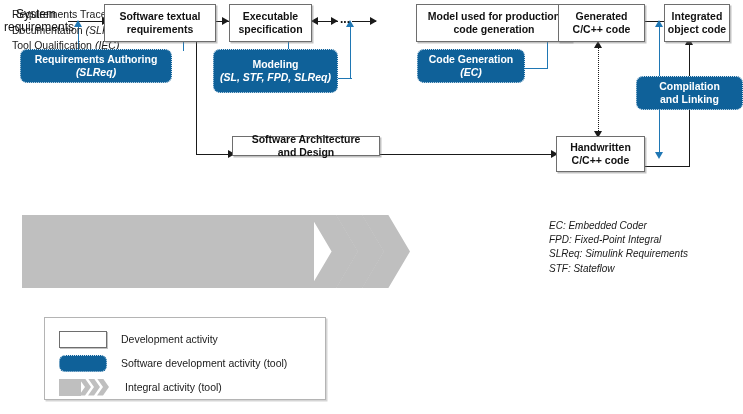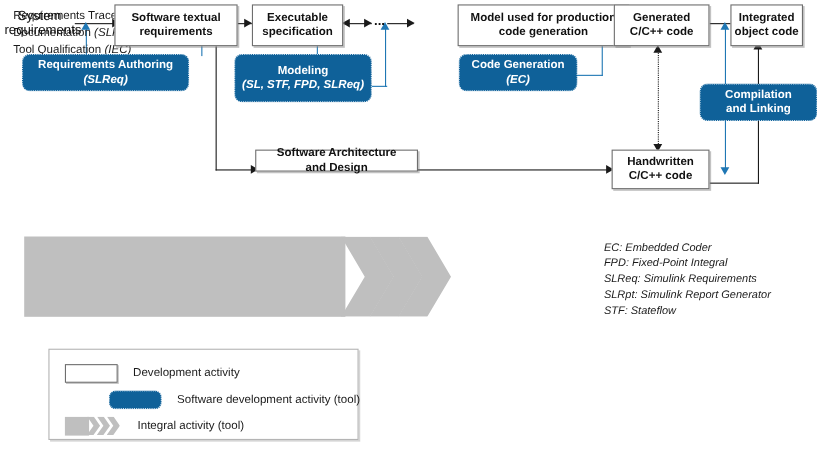--- a/index.html
+++ b/index.html
@@ -313,30 +313,29 @@
     <div>
       <span>Tool Qualification</span>
       <span class="it">(IEC)</span>
     </div>
   </div>
 
   <div id="abbrev">
     <div>EC: Embedded Coder</div>
     <div>FPD: Fixed-Point Integral</div>
     <div>SLReq: Simulink Requirements</div>
-    <div>SLRpt: Simulink Report Generator</div>
     <div>STF: Stateflow</div>
   </div>
 
   <div id="legend">
     <div class="row" style="top:10px;">
       <span class="sw-artifact"></span>
       <span class="lbl">Development activity</span>
     </div>
-    <div class="row" style="top:34px;margin-left:40px;">
+    <div class="row" style="top:34px;">
       <span class="sw-activity"></span>
       <span class="lbl">Software development activity (tool)</span>
     </div>
     <div class="row" style="top:58px;">
       <span class="sw-integral">
         <span class="b"></span>
         <span class="c" style="left:20px;"></span>
         <span class="c" style="left:29px;"></span>
         <span class="c" style="left:38px;"></span>
       </span>

